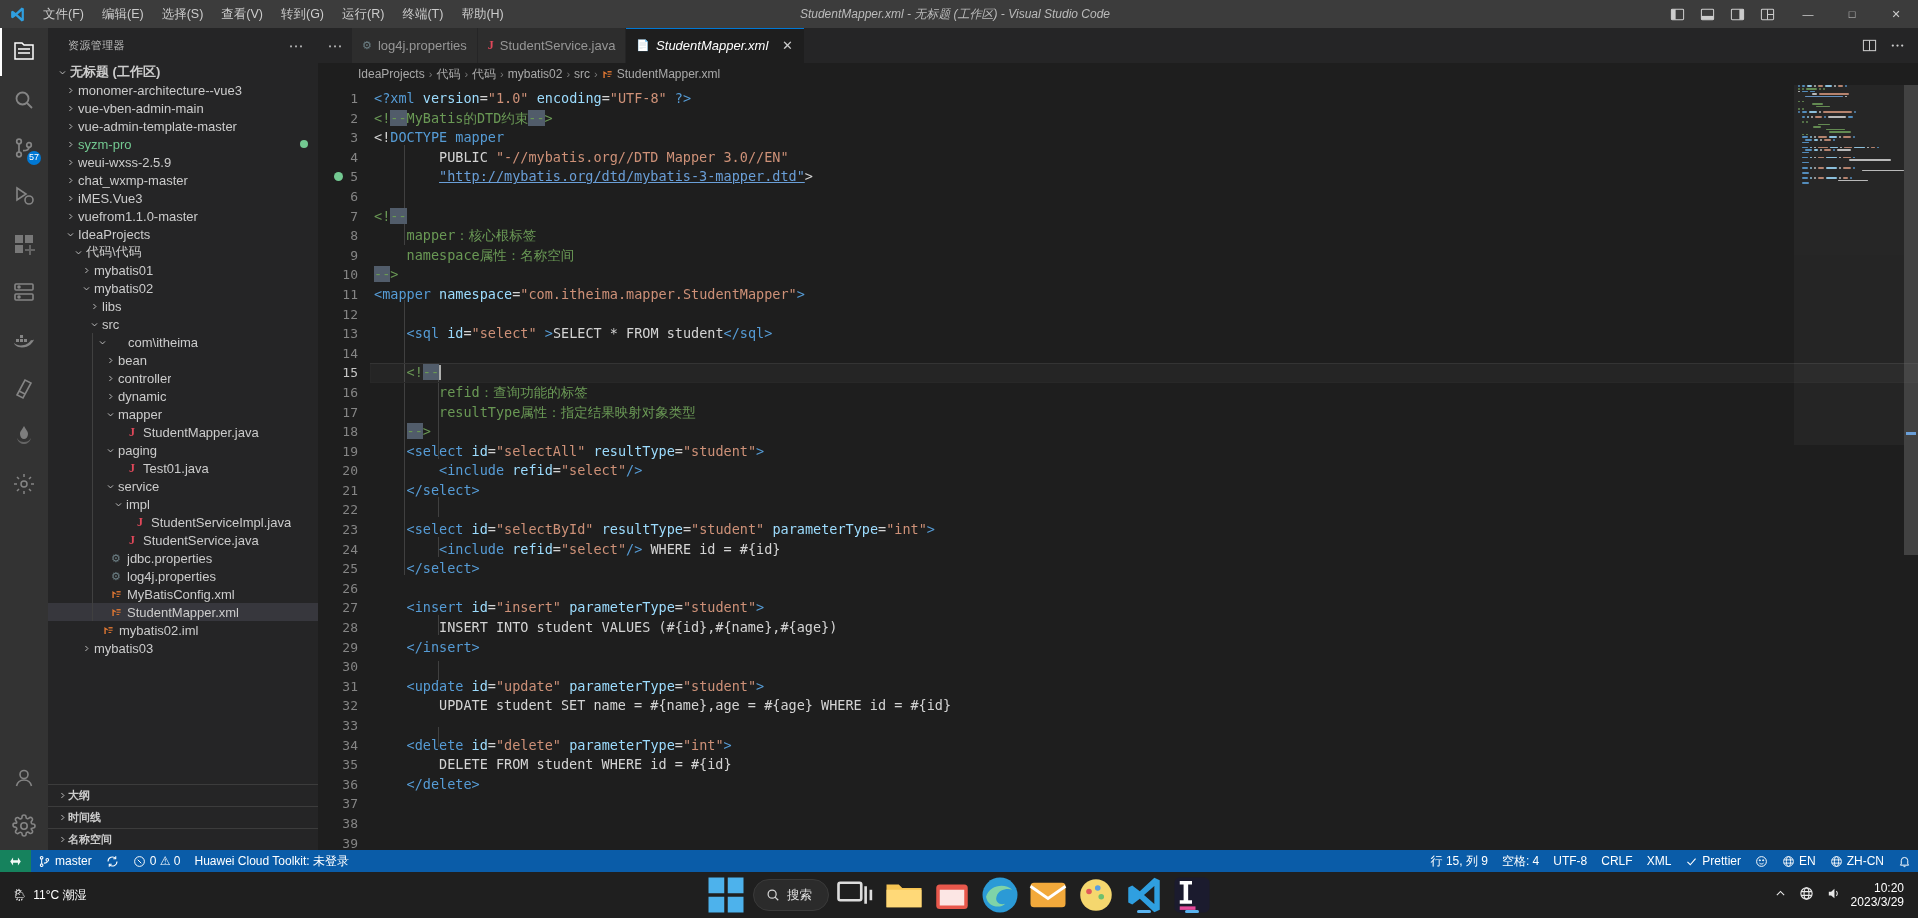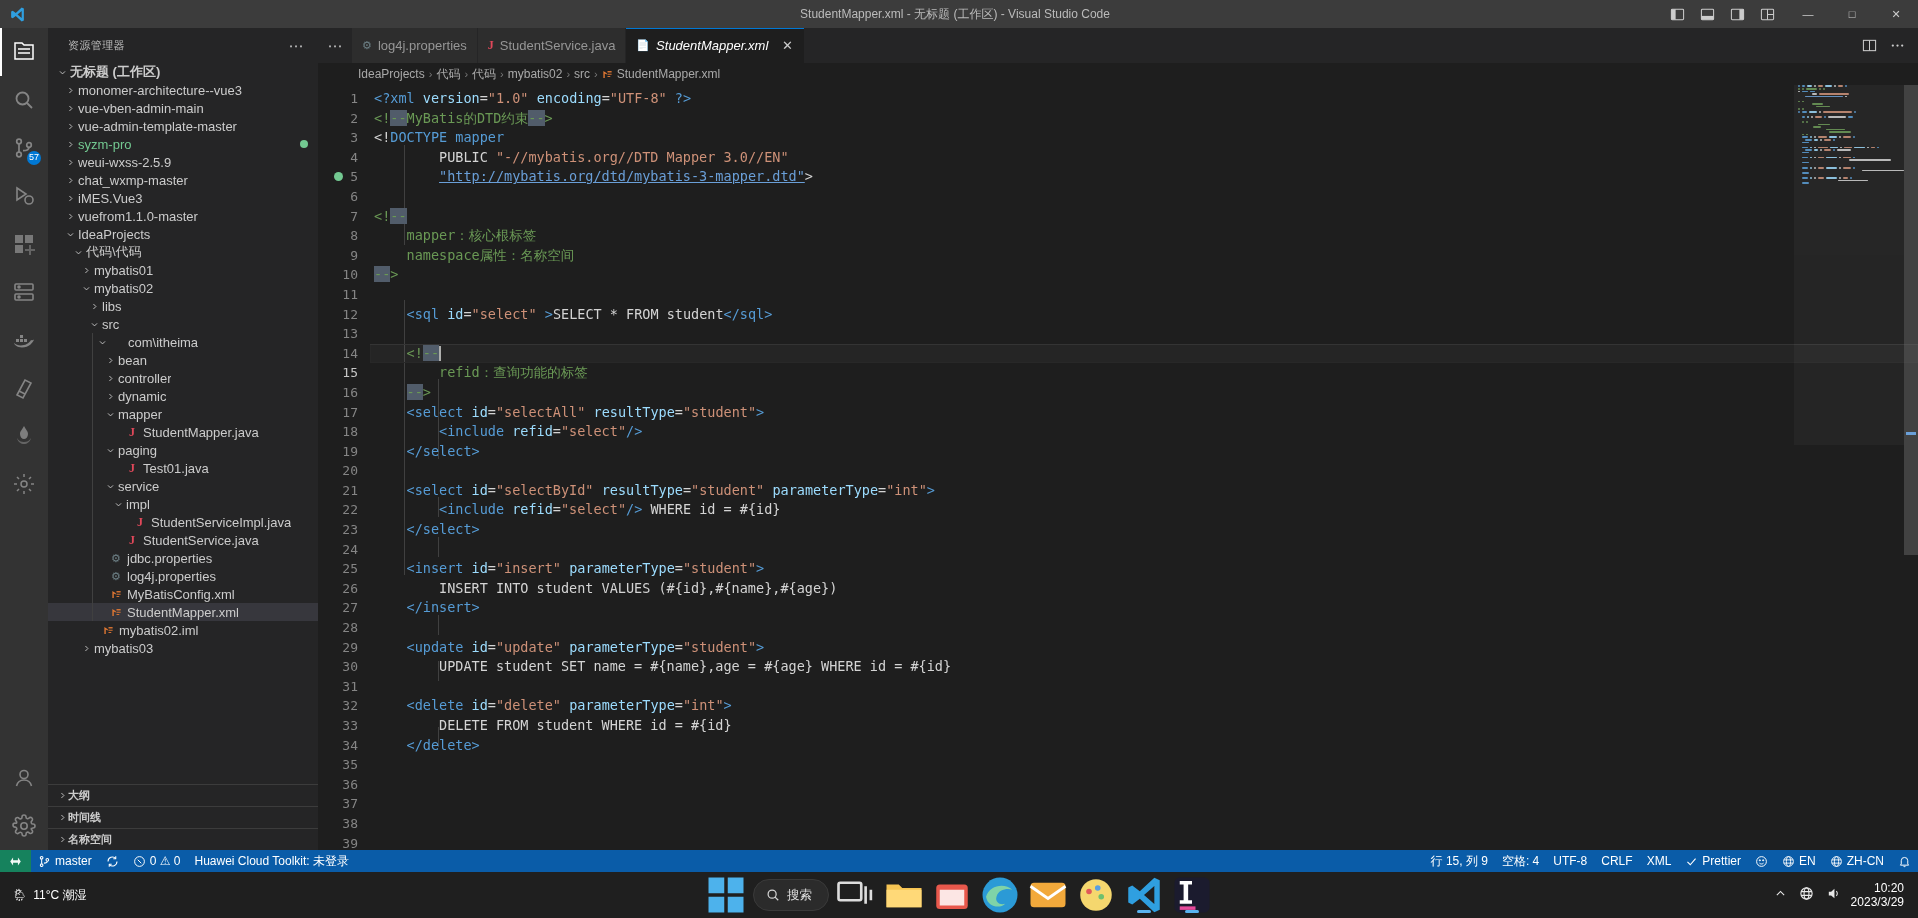--- a/index.html
+++ b/index.html
@@ -8,21 +8,21 @@
   body { display:flex; flex-direction:column; }
 
   
   .titlebar { height:28px; background:#3c3c3c; display:flex; align-items:center;
     color:#cccccc; font-size:12px; flex:0 0 28px; position:relative; }
   .vs-logo { width:34px; height:28px; display:flex; align-items:center; justify-content:center; }
   .vs-logo svg { width:17px; height:17px; }
   .menu { display:flex; align-items:center; height:28px; }
   .menu-item { padding:0 9px; height:28px; line-height:28px; font-size:12.5px; color:#cccccc; white-space:nowrap; }
   .title-center { position:absolute; left:0; right:8px; text-align:center; font-size:12px;
-    color:#bbbbbb; pointer-events:none; }
+    color:#bbbbbb; pointer-events:none;font-style:italic; }
   .title-right { margin-left:auto; display:flex; align-items:center; height:28px; z-index:2; }
   .layout-icons { display:flex; align-items:center; gap:0; padding-right:4px; }
   .licon { width:30px; height:28px; display:flex; align-items:center; justify-content:center; }
   .licon svg { width:15px; height:15px; }
   .winbtn { width:44px; height:28px; display:flex; align-items:center; justify-content:center;
      color:#cccccc; font-size:11px; }
 
   
   .main { flex:1 1 auto; display:flex; min-height:0; }
 
@@ -139,20 +139,30 @@
      font-size:12px; color:#ffffff; padding-right:4px; }
 </style>
 </head>
 <body>
 
 <div class="titlebar">
   <div class="vs-logo">
     <svg viewBox="0 0 24 24">
         <path fill="#2f9fe0" d="M17.9 2.1 9.6 9.9 5.3 6.6 3 7.7v8.6l2.3 1.1 4.3-3.3 8.3 7.8 3.1-1.5V3.6zM17.9 6.9v10.2L12 12z"></path>
       </svg>
+  </div>
+  <div class="menu">
+    <div class="menu-item">文件(F)</div>
+    <div class="menu-item">编辑(E)</div>
+    <div class="menu-item">选择(S)</div>
+    <div class="menu-item">查看(V)</div>
+    <div class="menu-item">转到(G)</div>
+    <div class="menu-item">运行(R)</div>
+    <div class="menu-item">终端(T)</div>
+    <div class="menu-item">帮助(H)</div>
   </div>
   <div class="title-center">StudentMapper.xml - 无标题 (工作区) - Visual Studio Code</div>
   <div class="title-right">
     <div class="layout-icons">
       <div class="licon">
         <svg viewBox="0 0 16 16" fill="none" stroke="#cccccc" stroke-width="1.1">
             <rect x="1.5" y="2.5" width="13" height="11" rx="1"></rect>
             <rect x="1.5" y="2.5" width="4.5" height="11" fill="#cccccc" stroke="none"></rect>
           </svg>
         </div>
@@ -759,25 +769,27 @@
       <div class="cl"><span class="t-pi">&lt;?</span><span class="t-tag">xml</span><span class="t-txt"> </span><span class="t-attr">version</span><span class="t-txt">=</span><span class="t-str">"1.0"</span><span class="t-txt"> </span><span class="t-attr">encoding</span><span class="t-txt">=</span><span class="t-str">"UTF-8"</span><span class="t-pi"> ?&gt;</span></div>
           <div class="cl"><span class="t-com">&lt;!</span><span class="t-hl">--</span><span class="t-com">MyBatis的DTD约束</span><span class="t-hl">--</span><span class="t-com">&gt;</span></div>
           <div class="cl"><span class="t-txt">&lt;!</span><span class="t-tag">DOCTYPE</span><span class="t-txt"> </span><span class="t-tag">mapper</span></div>
           <div class="cl"><span class="t-txt">        PUBLIC </span><span class="t-str">"-//mybatis.org//DTD Mapper 3.0//EN"</span></div>
           <div class="cl"><span class="t-txt">        </span><span class="t-link">"http://mybatis.org/dtd/mybatis-3-mapper.dtd"</span><span class="t-txt">&gt;</span></div>
           <div class="cl"></div>
           <div class="cl"><span class="t-com">&lt;!</span><span class="t-hl">--</span></div>
           <div class="cl"><span class="t-com">    mapper：核心根标签</span></div>
           <div class="cl"><span class="t-com">    namespace属性：名称空间</span></div>
           <div class="cl"><span class="t-hl">--</span><span class="t-com">&gt;</span></div>
+          <div class="cl"><span class="t-tag">&lt;</span><span class="t-tag">mapper</span><span class="t-txt"> </span><span class="t-attr">namespace</span><span class="t-txt">=</span><span class="t-str">"com.itheima.mapper.StudentMapper"</span><span class="t-tag">&gt;</span></div>
           <div class="cl"></div>
           <div class="cl"><span class="t-txt">    </span><span class="t-tag">&lt;sql</span><span class="t-txt"> </span><span class="t-attr">id</span><span class="t-txt">=</span><span class="t-str">"select"</span><span class="t-tag"> &gt;</span><span class="t-txt">SELECT * FROM student</span><span class="t-tag">&lt;/sql&gt;</span></div>
           <div class="cl"></div>
           <div class="cl active"><span class="t-txt">    </span><span class="t-com">&lt;!</span><span class="t-hl">--</span><span class="caret"></span></div>
           <div class="cl"><span class="t-com">        refid：查询功能的标签</span></div>
+          <div class="cl"><span class="t-com">        resultType属性：指定结果映射对象类型</span></div>
           <div class="cl"><span class="t-txt">    </span><span class="t-hl">--</span><span class="t-com">&gt;</span></div>
           <div class="cl"><span class="t-txt">    </span><span class="t-tag">&lt;select</span><span class="t-txt"> </span><span class="t-attr">id</span><span class="t-txt">=</span><span class="t-str">"selectAll"</span><span class="t-txt"> </span><span class="t-attr">resultType</span><span class="t-txt">=</span><span class="t-str">"student"</span><span class="t-tag">&gt;</span></div>
           <div class="cl"><span class="t-txt">        </span><span class="t-tag">&lt;include</span><span class="t-txt"> </span><span class="t-attr">refid</span><span class="t-txt">=</span><span class="t-str">"select"</span><span class="t-tag">/&gt;</span></div>
           <div class="cl"><span class="t-txt">    </span><span class="t-tag">&lt;/select&gt;</span></div>
           <div class="cl"></div>
           <div class="cl"><span class="t-txt">    </span><span class="t-tag">&lt;select</span><span class="t-txt"> </span><span class="t-attr">id</span><span class="t-txt">=</span><span class="t-str">"selectById"</span><span class="t-txt"> </span><span class="t-attr">resultType</span><span class="t-txt">=</span><span class="t-str">"student"</span><span class="t-txt"> </span><span class="t-attr">parameterType</span><span class="t-txt">=</span><span class="t-str">"int"</span><span class="t-tag">&gt;</span></div>
           <div class="cl"><span class="t-txt">        </span><span class="t-tag">&lt;include</span><span class="t-txt"> </span><span class="t-attr">refid</span><span class="t-txt">=</span><span class="t-str">"select"</span><span class="t-tag">/&gt;</span><span class="t-txt"> WHERE id = #{id}</span></div>
           <div class="cl"><span class="t-txt">    </span><span class="t-tag">&lt;/select&gt;</span></div>
           <div class="cl"></div>
           <div class="cl"><span class="t-txt">    </span><span class="t-tag">&lt;insert</span><span class="t-txt"> </span><span class="t-attr">id</span><span class="t-txt">=</span><span class="t-str">"insert"</span><span class="t-txt"> </span><span class="t-attr">parameterType</span><span class="t-txt">=</span><span class="t-str">"student"</span><span class="t-tag">&gt;</span></div>

